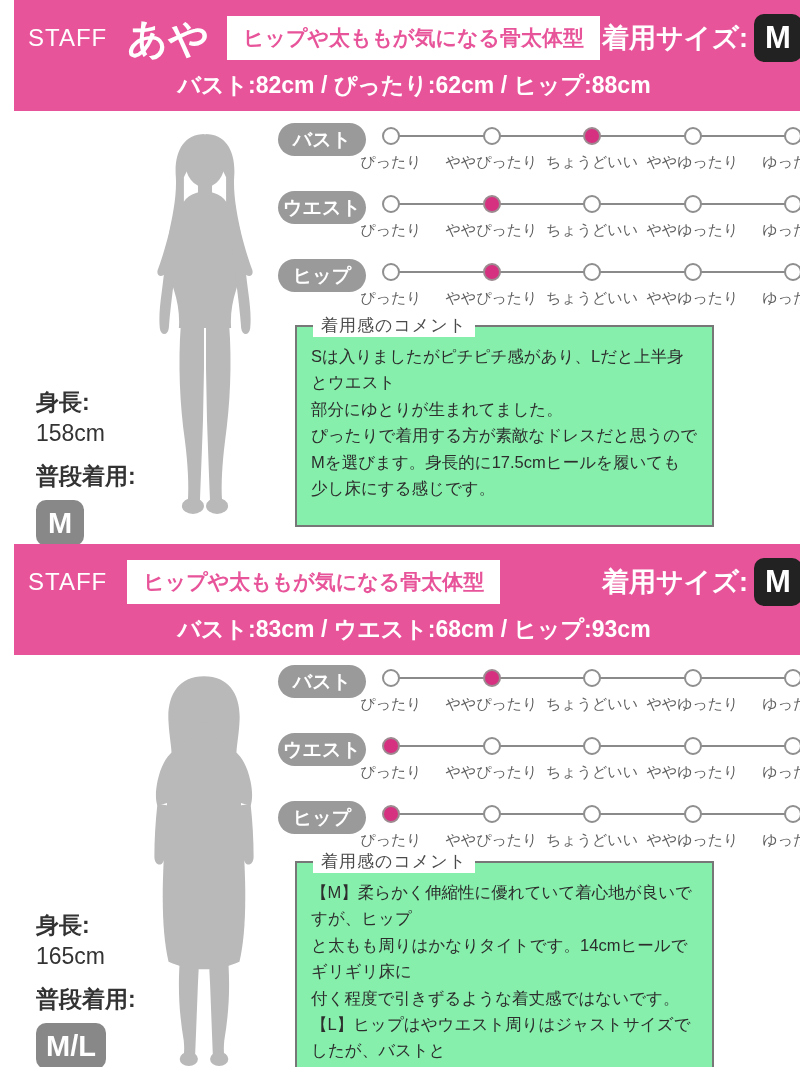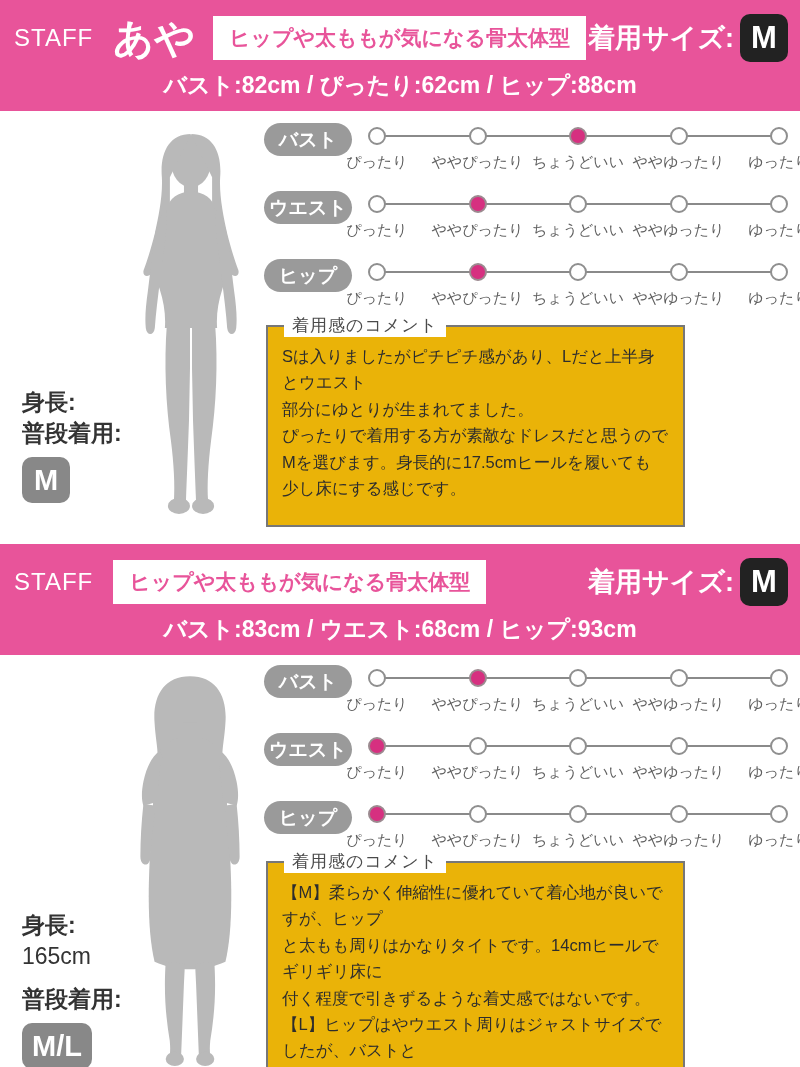--- a/index.html
+++ b/index.html
@@ -1,21 +1,21 @@
 <!DOCTYPE html>
 <html lang="ja" style="--header-pink: #e8549a; --dot-pink: #d63080; --pill-gray: #9a9a9a; --silhouette-gray: #b9b9b9; --dark-box: #222222; --size-box-gray: #888888; --text-dark: #333333;"><head>
 <meta charset="utf-8">
 <style>
   html,body{margin:0;padding:0;background:#fff;}
   *{box-sizing:border-box;}
   body{font-family:"Liberation Sans","DejaVu Sans",sans-serif;color:var(--text-dark,#333);}
   .page{position:relative;width:800px;height:1067px;background:#fff;overflow:hidden;}
 
   
-  .panel{position:relative;}
+  .panel{position:relative;padding-left:14px;}
   .hd{background:var(--header-pink,#e8549a);width:800px;}
   .hd-top{display:flex;align-items:center;padding:10px 8px 0 14px;height:66px;}
   .staff{color:#fff;font-size:24px;letter-spacing:1px;margin-right:20px;}
   .sname{color:#fff;font-size:40px;font-weight:bold;margin-right:18px;}
   .badge{background:#fff;color:var(--header-pink,#e8549a);font-weight:bold;font-size:21px;
          padding:8px 16px;white-space:nowrap;}
   .sizeword{color:#fff;font-weight:bold;font-size:27px;margin-left:auto;margin-right:6px;white-space:nowrap;}
   .sizebox{background:var(--dark-box,#222);color:#fff;font-weight:bold;font-size:31px;
            width:48px;height:48px;line-height:48px;text-align:center;border-radius:10px;margin-right:4px;flex:none;}
   .hd-meas{color:#fff;font-weight:bold;font-size:23px;text-align:center;padding:4px 0 10px 0;}
@@ -50,21 +50,21 @@
        background:#fff;border:2px solid #8f8f8f;}
   .dot.sel{background:var(--dot-pink,#d63080);border-color:#a86;border:2px solid #9c8a90;}
   .d0{left:0;} .d1{left:calc((100% - 18px) * .25);} .d2{left:calc((100% - 18px) * .5);}
   .d3{left:calc((100% - 18px) * .75);} .d4{left:calc(100% - 18px);}
   .slabels{position:absolute;top:30px;left:0;width:100%;height:22px;}
   .slabel{position:absolute;transform:translateX(-50%);white-space:nowrap;font-size:15px;color:#5f5f5f;text-align:center;}
   .sl0{left:9px;} .sl1{left:calc(9px + (100% - 18px) * .25);} .sl2{left:calc(9px + (100% - 18px) * .5);}
   .sl3{left:calc(9px + (100% - 18px) * .75);} .sl4{left:calc(100% - 9px);}
 
   
-  .cbox{position:absolute;left:266px;width:419px;border:2px solid #777;background:#eab308;
+  .cbox{position:absolute;left:281px;width:419px;border:2px solid #777;background:#86efac;
         padding:16px 12px 10px 14px;}
   .cbox1{top:214px;min-height:202px;}
   .cbox2{top:206px;min-height:211px;}
   .ctitle{position:absolute;top:-13px;left:16px;background:#fff;padding:0 8px;
           font-size:17px;color:#4a4a4a;letter-spacing:1px;white-space:nowrap;}
   .ctext{font-size:16.5px;line-height:1.6;color:#2d2d2d;white-space:pre-line;}
 </style>
 </head>
 <body>
 
@@ -95,20 +95,21 @@
           <path d="M109,90 C117,97 120,108 122,122 C124,138 126,156 128,172 C130,186 131,198 130,208 C129,216 122,216 121,208 C120,194 118,178 116,162 C114,146 112,130 110,116 Z"></path>
           <path d="M61,204 C58,244 60,284 65,320 C68,344 69,364 68,380 L80,380 C81,356 82,328 83,300 L84,248 L84,204 Z"></path>
           <path d="M109,204 C112,244 110,284 105,320 C102,344 101,364 102,380 L90,380 C89,356 88,328 87,300 L86,248 L86,204 Z"></path>
           <ellipse cx="73" cy="385" rx="11" ry="8"></ellipse>
           <ellipse cx="97" cy="385" rx="11" ry="8"></ellipse>
         </g>
       </svg>
 
       <div class="info info1">
         <div class="ilabel">身長:</div>
+        <div class="ivalue">158cm</div>
         <div class="ilabel">普段着用:</div>
         <span class="graybox">M</span>
       </div>
 
       <div class="ratings ratings1">
         <div class="rrow">
           <span class="pill">バスト</span>
           <span class="track">
             <span class="tline"></span>
             <span class="dot d0"></span>

